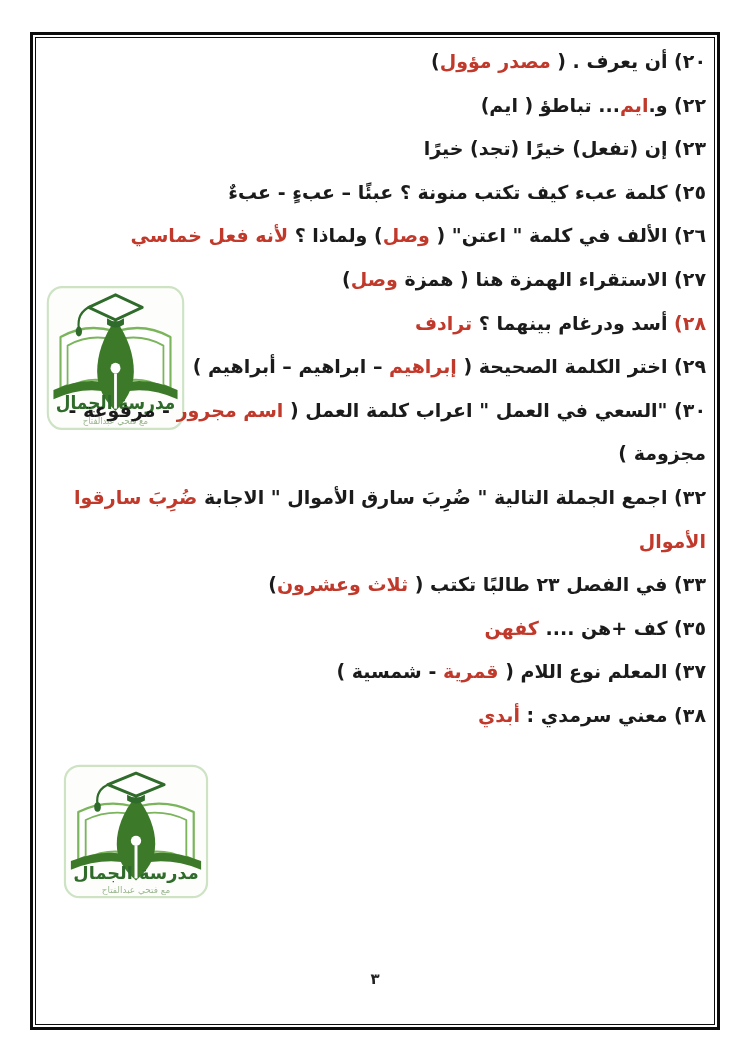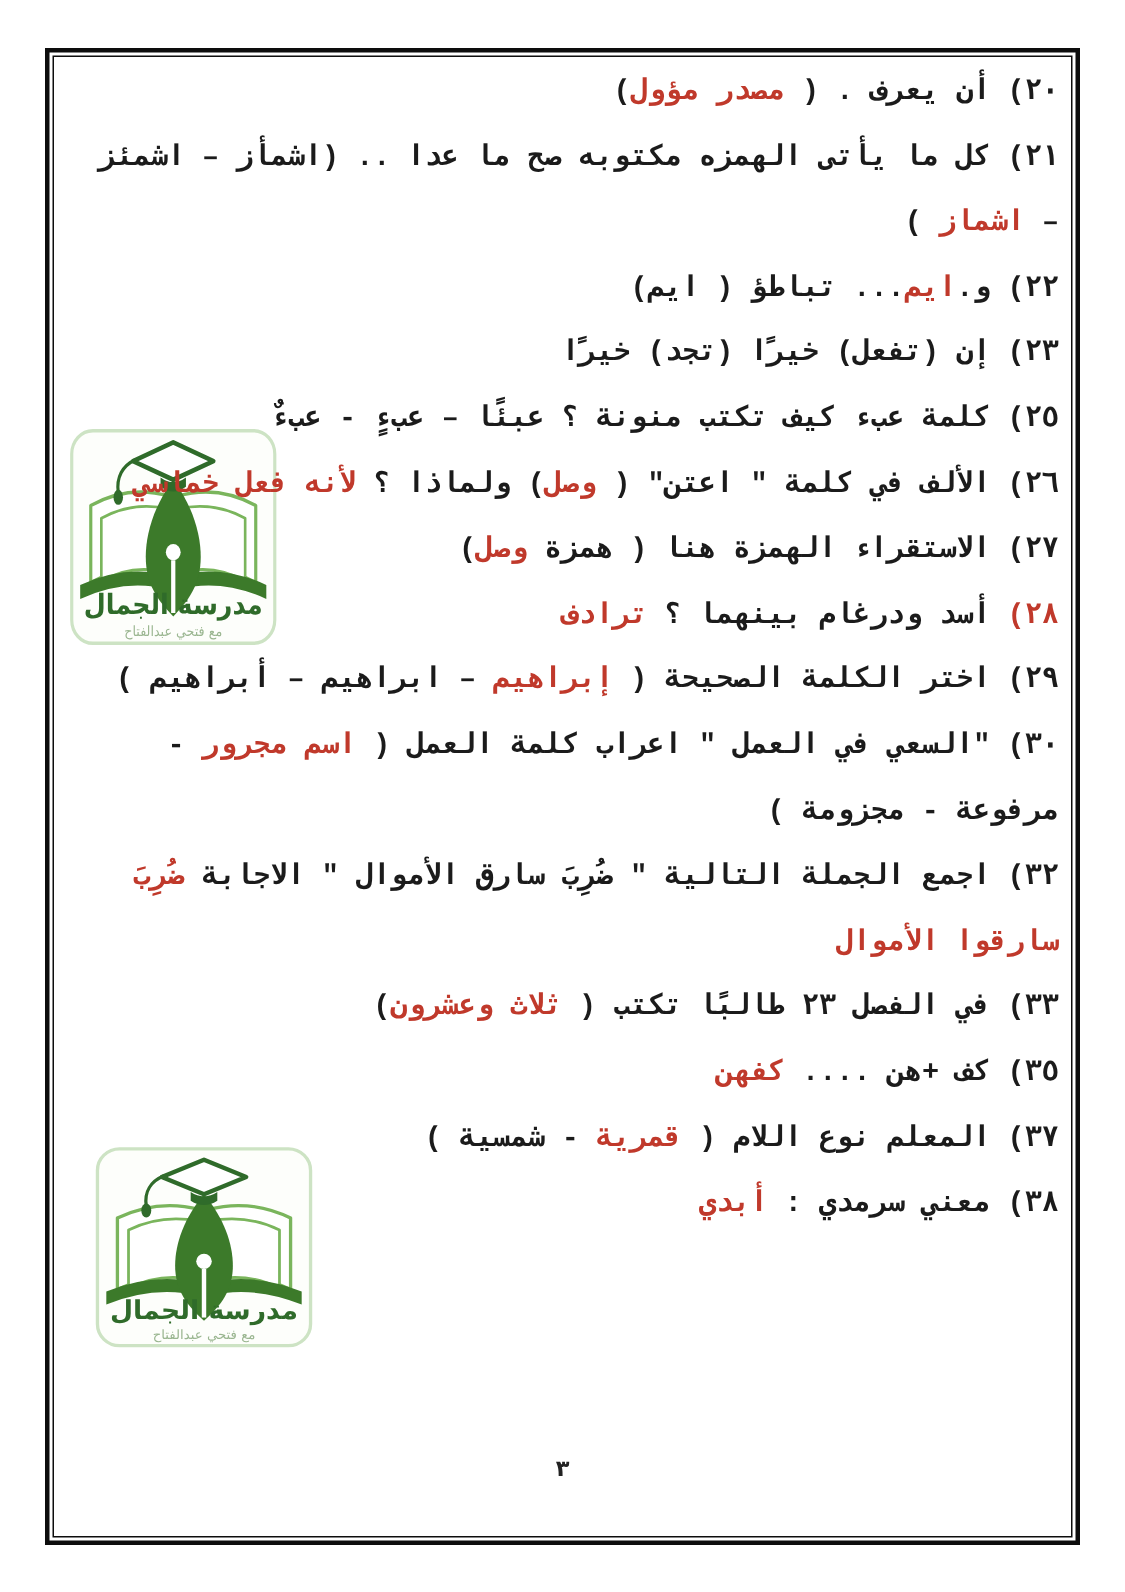--- a/index.html
+++ b/index.html
@@ -4,21 +4,21 @@
 <style>
   html,body{margin:0;padding:0;background:#ffffff;}
   .sheet{position:relative;width:750px;height:1061px;background:#ffffff;overflow:hidden;
          font-family:"DejaVu Sans",sans-serif;}
   .border-outer{position:absolute;left:30px;top:32px;width:690px;height:998px;
                 border:3px solid #0d0d0d;box-sizing:border-box;z-index:0;}
   .border-inner{position:absolute;inset:2px;border:1px solid #0d0d0d;}
   .content{position:absolute;top:40px;right:44px;width:658px;z-index:3;
            direction:rtl;text-align:right;color:var(--ink,#1b1b1b);
            font-weight:700;font-size:19px;}
-  .content p{margin:0;line-height:43.6px;font-family:Liberation Mono, monospace;}
+  .content p{margin:0;line-height:43.6px;}
   .red{color:var(--red,#c0392b);}
   .logo{position:absolute;z-index:1;}
   .logo-upper{left:45px;top:284px;width:141px;height:148px;}
   .logo-lower{left:62px;top:763px;width:148px;height:137px;}
   .logo svg{width:100%;height:100%;display:block;}
   .page-number{position:absolute;left:30px;top:970px;width:690px;text-align:center;
                font-size:15px;font-weight:700;color:#222;z-index:3;}
 </style>
 </head>
 <body>
@@ -78,21 +78,20 @@
         <polygon points="62,30 100,14 138,30 100,46" fill="#ffffff" stroke="#2f6b2a" stroke-width="4" stroke-linejoin="round"></polygon>
         <path d="M88,44 Q100,52 112,44 L112,52 Q100,60 88,52 Z" fill="#2f6b2a"></path>
       </g>
       <text x="100" y="161" text-anchor="middle" font-family="DejaVu Sans, sans-serif" font-size="24" font-weight="bold" fill="#2f6b2a">مدرسة الجمال</text>
       <text x="100" y="180" text-anchor="middle" font-family="DejaVu Sans, sans-serif" font-size="12" fill="#9ab690">مع فتحي عبدالفتاح</text>
     </svg>
   </div>
 
   <div class="content">
       <p><span>٢٠) أن يعرف . ( </span><span class="red">مصدر مؤول</span><span>)</span></p>
-      <p><span>٢١) كل ما يأتى الهمزه مكتوبه صح ما عدا ..  (اشمأز – اشمئز – </span><span class="red">اشماز</span><span> )</span></p>
       <p><span>٢٢) و.</span><span class="red">ايم</span><span>... تباطؤ  ( ايم)</span></p>
       <p><span>٢٣) إن (تفعل) خيرًا (تجد) خيرًا</span></p>
       <p><span>٢٥) كلمة عبء كيف تكتب منونة ؟ عبئًا – عبءٍ - عبءٌ</span></p>
       <p><span>٢٦) الألف في كلمة " اعتن" ( </span><span class="red">وصل</span><span>) ولماذا ؟ </span><span class="red">لأنه فعل خماسي</span></p>
       <p><span>٢٧) الاستقراء الهمزة هنا ( همزة </span><span class="red">وصل</span><span>)</span></p>
       <p><span class="red">٢٨)</span><span> أسد ودرغام بينهما ؟  </span><span class="red">ترادف</span></p>
       <p><span>٢٩) اختر الكلمة الصحيحة ( </span><span class="red">إبراهيم</span><span> – ابراهيم – أبراهيم )</span></p>
       <p><span>٣٠) "السعي في العمل " اعراب كلمة العمل  ( </span><span class="red">اسم مجرور</span><span> - مرفوعة - مجزومة )</span></p>
       <p><span>٣٢) اجمع الجملة التالية " ضُرِبَ سارق الأموال " الاجابة </span><span class="red">ضُرِبَ سارقوا الأموال</span></p>
       <p><span>٣٣) في الفصل ٢٣ طالبًا تكتب ( </span><span class="red">ثلاث وعشرون</span><span>)</span></p>

